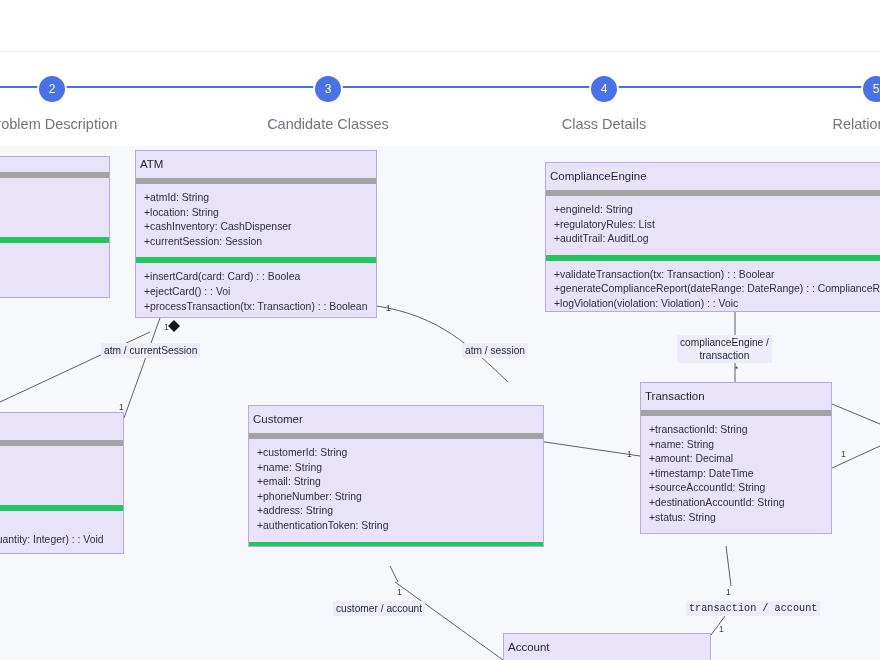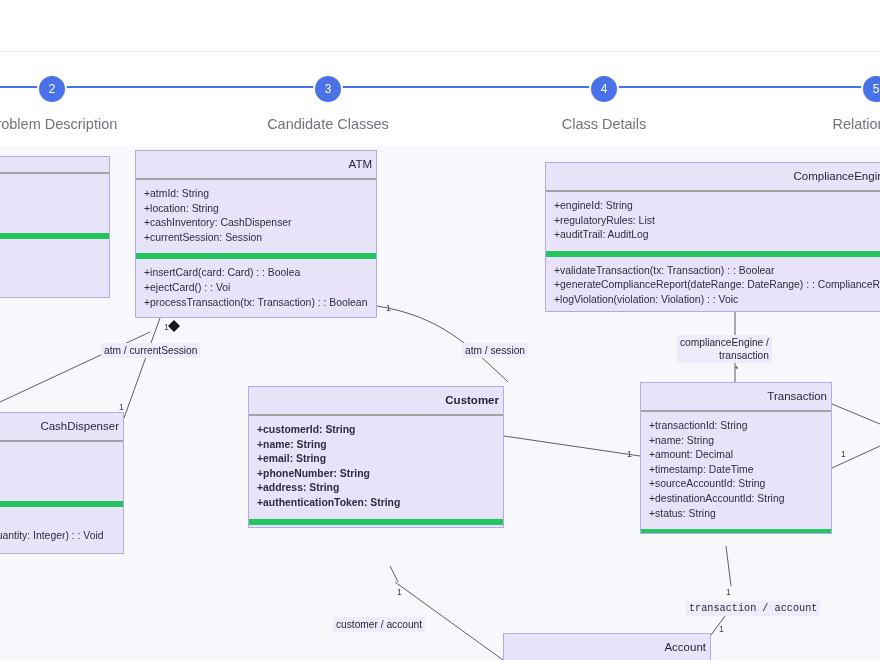--- a/index.html
+++ b/index.html
@@ -53,23 +53,23 @@
 
   
   .node {
     position: absolute;
     background: #e9e3fa;
     border: 1px solid #b7a9e8;
     box-sizing: border-box;
     overflow: hidden;
   }
   .node-title {
-    text-align: right; font-size: 11.5px; color: #1f2330;
+    text-align: left; font-size: 11.5px; color: #1f2330;
     padding: 7px 4px 8px 4px;
-    border-bottom: 2px solid #a3a3a3;
+    border-bottom: 6px solid #a3a3a3;
     white-space: nowrap;
   }
   .node-sec {
     padding: 7px 8px 8px 8px;
     border-bottom: 6px solid #22c55e;
   }
   .node-sec:last-child { border-bottom: none; }
   .node-sec .row {
     font-size: 10.4px; color: #2a2f3d; line-height: 14.6px;
     white-space: nowrap;
@@ -186,21 +186,21 @@
           </div>
         </div>
         <div class="node" style="left: -88px; top: 266px; width: 212px; height: 142px;">
           <div class="node-title">CashDispenser</div>
           <div class="node-sec" style="min-height: 44px;"></div>
           <div class="node-sec">
             <div class="row">l) : : Boolean</div>
             <div class="row">Denomination, quantity: Integer) : : Void</div>
           </div>
         </div>
-        <div class="node" style="left: 248px; top: 240px; width: 256px; height: 142px; font-weight: bold;">
+        <div class="node" style="left: 248px; top: 259px; width: 296px; height: 142px;">
           <div class="node-title">Customer</div>
           <div class="node-sec">
             <div class="row">+customerId: String</div>
             <div class="row">+name: String</div>
             <div class="row">+email: String</div>
             <div class="row">+phoneNumber: String</div>
             <div class="row">+address: String</div>
             <div class="row">+authenticationToken: String</div>
           </div>
           <div class="node-sec">
@@ -220,25 +220,25 @@
           </div>
           <div class="node-sec"></div>
         </div>
         <div class="node" style="left: 503px; top: 487px; width: 208px; height: 60px;">
           <div class="node-title">Account</div>
         </div>
       </div>
     <div id="labels-host">
         <div class="edge-label" style="left: 101px; top: 197px;">atm / currentSession</div>
         <div class="edge-label" style="left: 462px; top: 197px;">atm / session</div>
-        <div class="edge-label" style="left: 677px; top: 189px; text-align: right;">
+        <div class="edge-label" style="left: 677px; top: 189px;">
           <div>complianceEngine /</div>
           <div>transaction</div>
         </div>
-        <div class="edge-label" style="left: 333px; top: 455px; margin-top: 16px;">customer / account</div>
+        <div class="edge-label" style="left: 333px; top: 455px;">customer / account</div>
         <div class="edge-label" style="left: 686px; top: 455px; font-family: Liberation Mono, monospace;">transaction / account</div>
       </div>
     <div id="mults-host">
         <div class="mult" style="left: 386px; top: 157px;">1</div>
         <div class="mult" style="left: 164px; top: 176px;">1</div>
         <div class="mult" style="left: 119px; top: 256px;">1</div>
         <div class="mult" style="left: 735px; top: 218px;">*</div>
         <div class="mult" style="left: 627px; top: 303px;">1</div>
         <div class="mult" style="left: 841px; top: 303px;">1</div>
         <div class="mult" style="left: 397px; top: 441px;">1</div>

